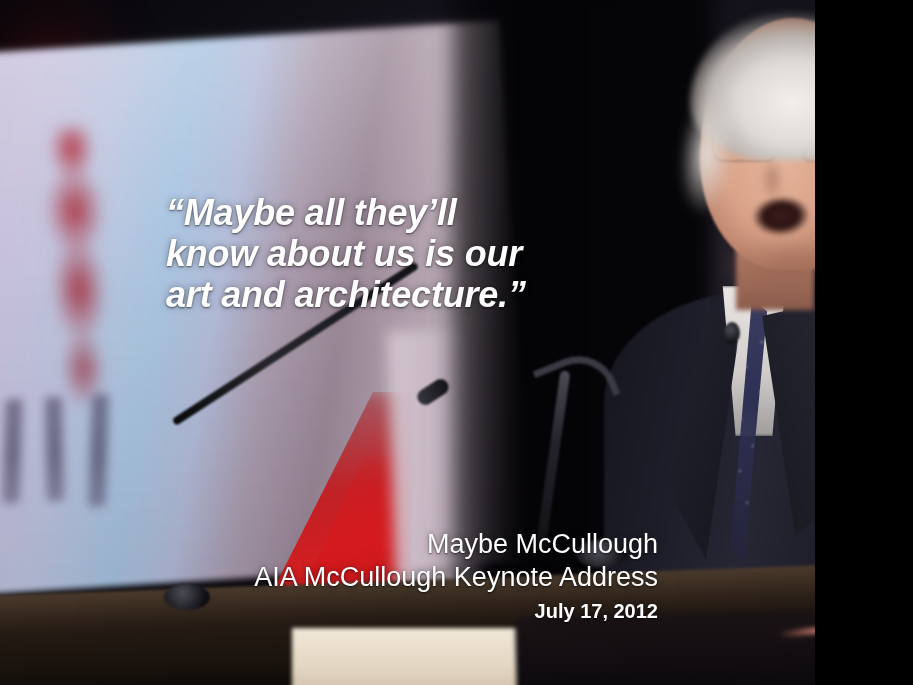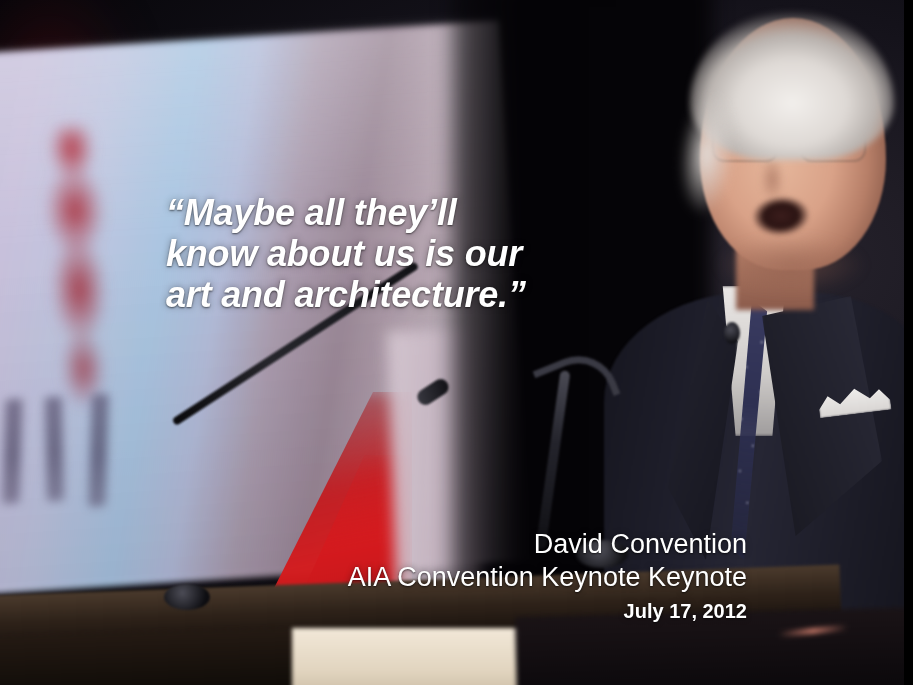--- a/index.html
+++ b/index.html
@@ -7,21 +7,21 @@
     margin: 0;
     padding: 0;
     background: #000;
   }
   body {
     font-family: "Liberation Sans", sans-serif;
   }
 
   #slide {
     position: relative;
-    width: 904px;
+    width: 815px;
     height: 685px;
     overflow: hidden;
     background: #701a75;
   }
 
   
   .photo-layer {
     position: absolute;
     inset: 0;
     overflow: hidden;
@@ -528,18 +528,18 @@
     <div class="podium-glint"></div>
 
     <div class="photo-soften"></div>
   </div>
 
   <div class="quote">“Maybe all they’ll
 know about us is our
 art and architecture.”</div>
 
   <div class="attribution">
-    <div class="attr-name">David Convention</div>
-    <div class="attr-event">AIA Convention Keynote Keynote</div>
+    <div class="attr-name">Maybe McCullough</div>
+    <div class="attr-event">AIA McCullough Keynote Address</div>
     <div class="attr-date">July 17, 2012</div>
   </div>
 
 </div>
 
 </body></html>

